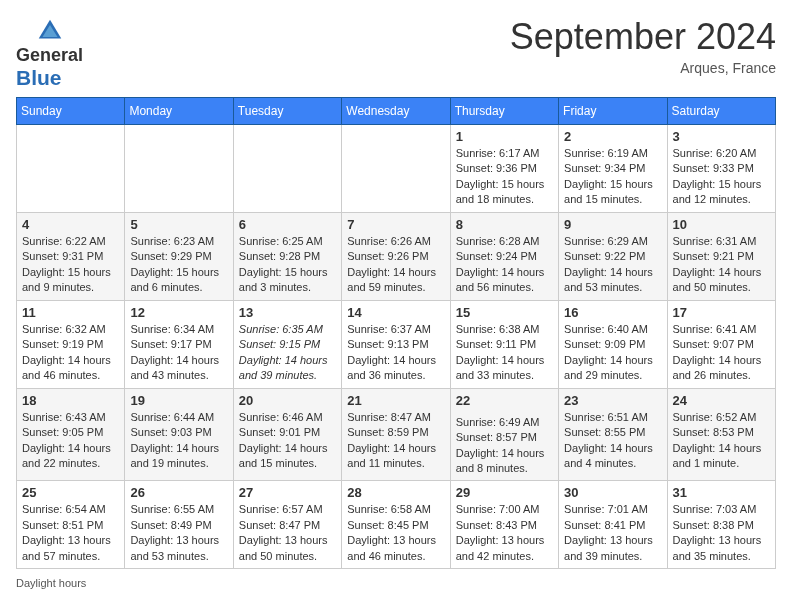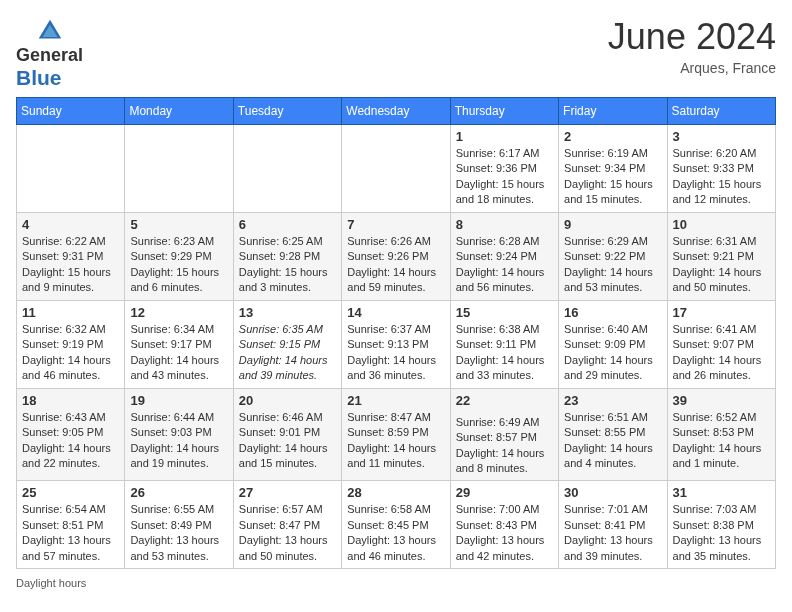--- a/index.html
+++ b/index.html
@@ -106,21 +106,21 @@
     <svg class="logo-icon" viewBox="0 0 40 40" xmlns="http://www.w3.org/2000/svg">
       <polygon points="20,5 35,30 5,30" fill="#2a6db5"></polygon>
       <polygon points="20,12 30,28 10,28" fill="#5a9fd4"></polygon>
     </svg>
     <div class="logo-text">
       <span class="logo-general">General</span>
       <span class="logo-blue">Blue</span>
     </div>
   </div>
   <div class="title-block">
-    <div class="month-year">June 2024</div>
+    <div class="month-year">September 2024</div>
     <div class="location">Arques, France</div>
   </div>
 </div>
 
 <table>
   <thead>
     <tr>
     <th>Sunday</th>
         <th>Monday</th>
         <th>Tuesday</th>
@@ -297,21 +297,21 @@
 and 8 minutes.</div>
         </td>
         <td>
           <span class="day-num">23</span>
           <div class="day-info" style="white-space: pre-line;">Sunrise: 6:51 AM
 Sunset: 8:55 PM
 Daylight: 14 hours
 and 4 minutes.</div>
         </td>
         <td>
-          <span class="day-num">39</span>
+          <span class="day-num">24</span>
           <div class="day-info" style="white-space: pre-line;">Sunrise: 6:52 AM
 Sunset: 8:53 PM
 Daylight: 14 hours
 and 1 minute.</div>
         </td>
       </tr>
       <tr>
         <td>
           <span class="day-num">25</span>
           <div class="day-info" style="white-space: pre-line;">Sunrise: 6:54 AM

